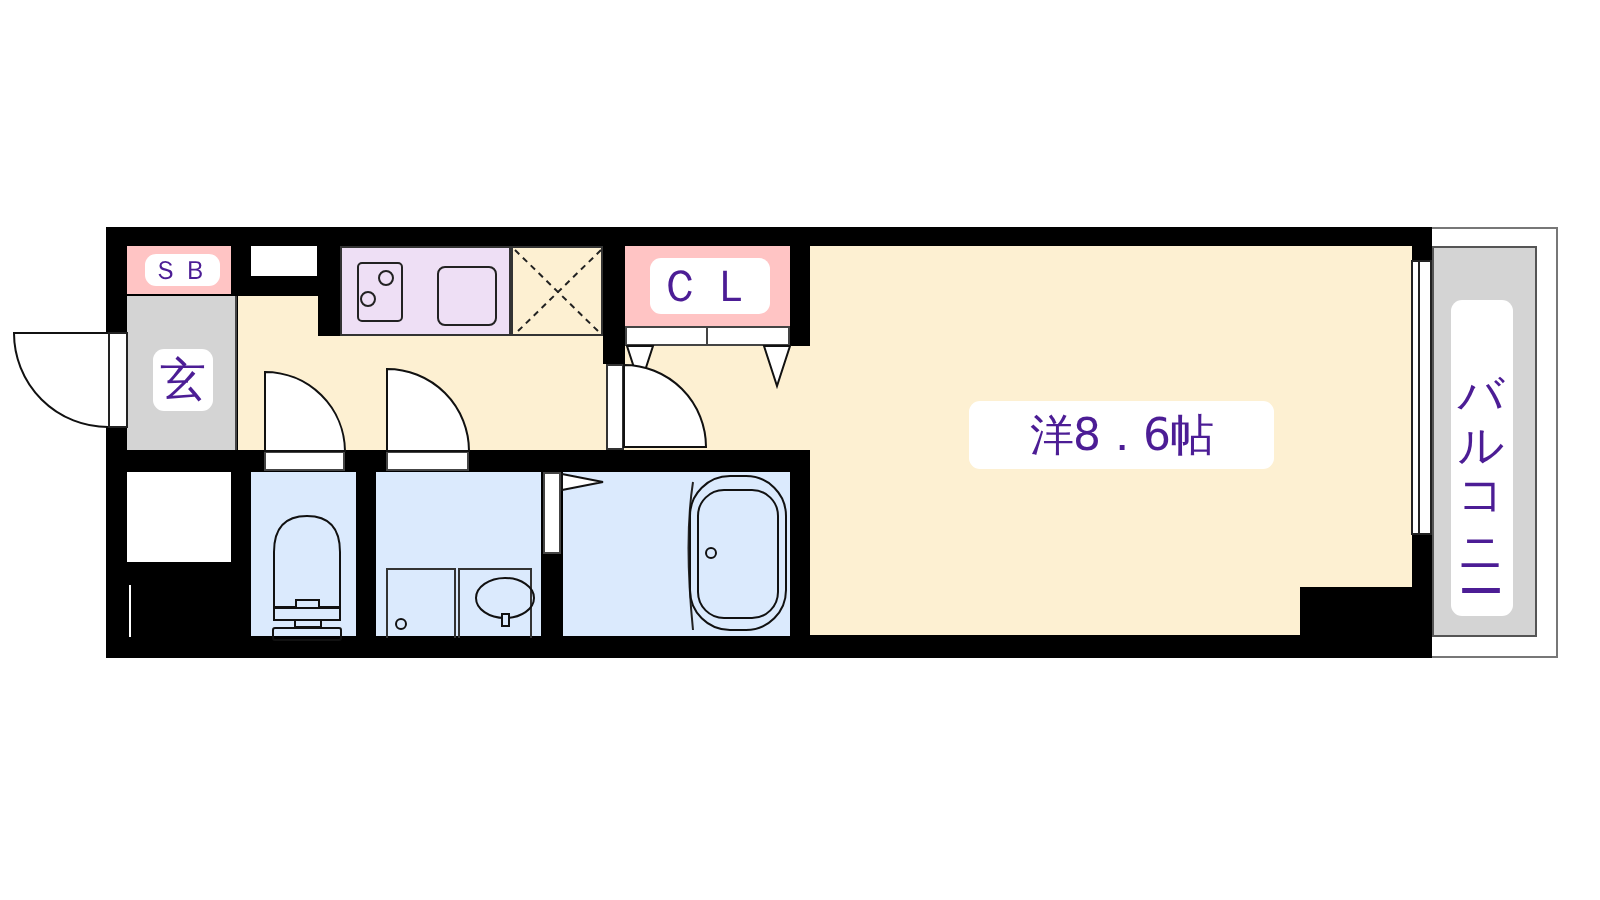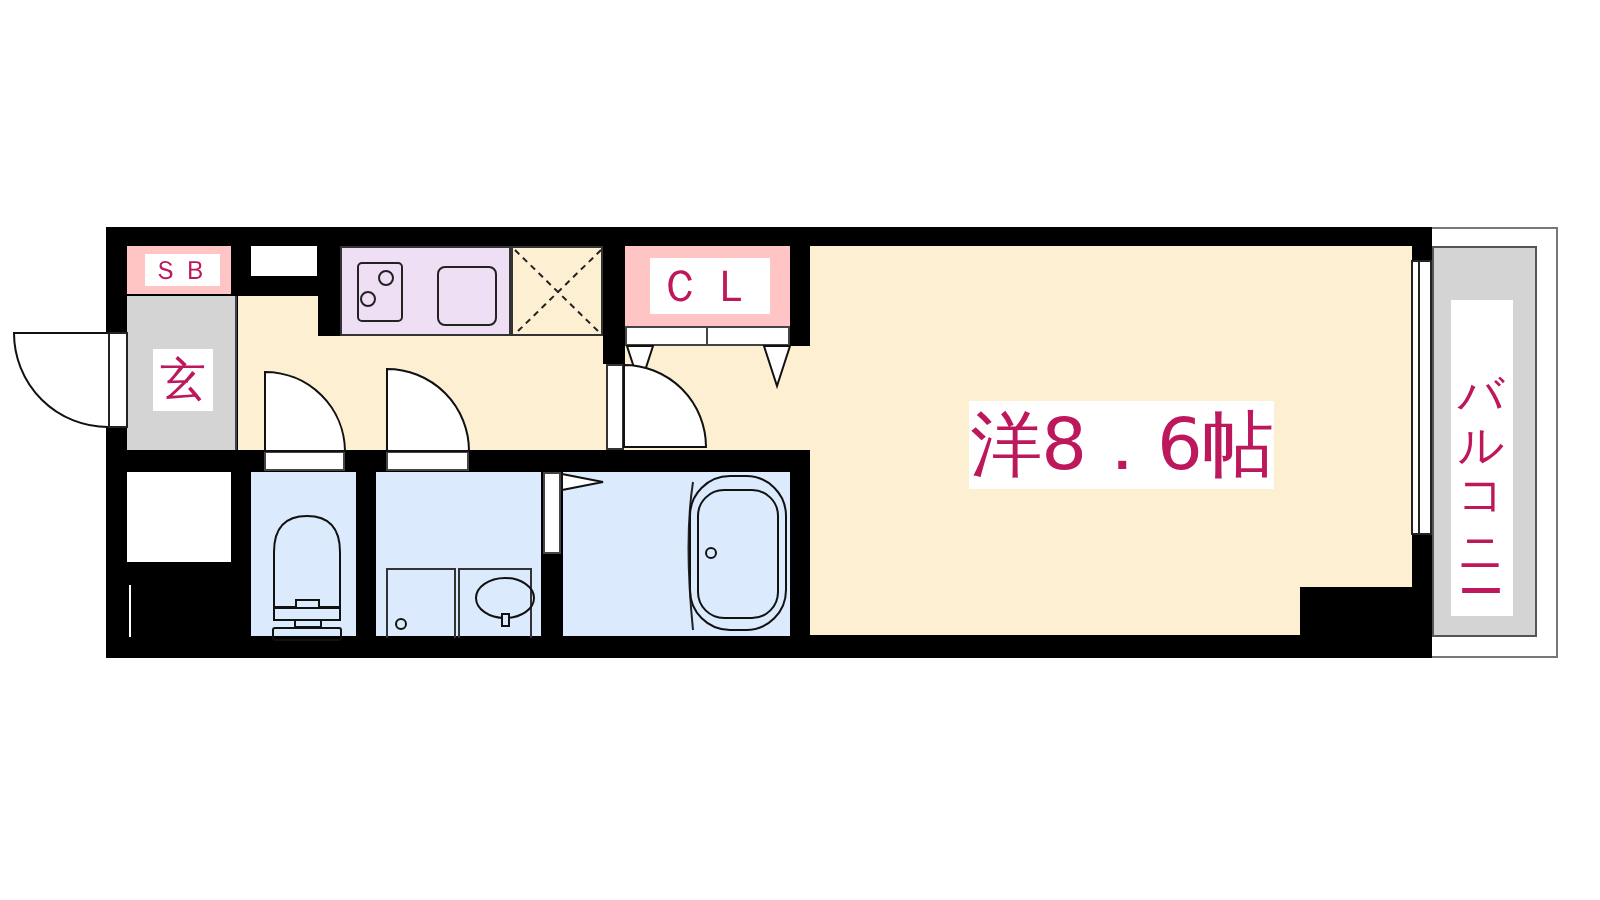--- a/index.html
+++ b/index.html
@@ -1,35 +1,35 @@
 <!DOCTYPE html>
 <html><head>
   <meta charset="utf-8">
   <style>
     html, body { margin: 0; padding: 0; background: #ffffff; }
     body { width: 1600px; height: 900px; position: relative; overflow: hidden;
            font-family: "DejaVu Sans", sans-serif; }
     .abs { position: absolute; box-sizing: border-box; }
     .wall { background: #000; }
     .label-box { background: #fff; display: flex; align-items: center; justify-content: center;
-                 color: #be185d; font-family: "DejaVu Sans", sans-serif; }
+                 color: #4c1d95; font-family: "DejaVu Sans", sans-serif; border-radius: 11px; }
     svg { position: absolute; left: 0; top: 0; }
   </style>
 </head>
 <body>
 
 <div class="abs" style="left:1432px; top:227px; width:126px; height:431px; border:2px solid #777; border-left:none; background:#fff;"></div>
 <div class="abs" style="left:1432px; top:246px; width:105px; height:391px; background:#d4d4d4; border:2px solid #555;"></div>
 <div class="abs label-box" style="left:1484px; top:300px; width:62px; height:316px; writing-mode: vertical-rl; font-size:46px; letter-spacing:4px; transform: translateX(-33px);">バルコニー</div>
 
 <div class="abs wall" style="left:106px; top:227px; width:1326px; height:431px;"></div>
 
 <div class="abs" style="left:810px; top:246px; width:602px; height:389px; background:#fdf0d2;"></div>
 <div class="abs wall" style="left:1300px; top:587px; width:112px; height:50px;"></div>
-<div class="abs label-box" style="left:969px; top:401px; width:305px; height:88px; font-size:72px; letter-spacing:-1px;">洋8．6帖</div>
+<div class="abs label-box" style="left:969px; top:401px; width:305px; height:68px; font-size:44px; letter-spacing:-1px;">洋8．6帖</div>
 
 <div class="abs" style="left:1411px; top:260px; width:21px; height:275px; background:#fff; border:2px solid #222;"></div>
 <div class="abs" style="left:1418px; top:260px; width:2px; height:275px; background:#222;"></div>
 
 <div class="abs" style="left:238px; top:296px; width:572px; height:154px; background:#fdf0d2;"></div>
 <div class="abs wall" style="left:238px; top:277px; width:80px; height:19px;"></div>
 <div class="abs wall" style="left:318px; top:246px; width:22px; height:90px;"></div>
 
 <div class="abs" style="left:251px; top:246px; width:66px; height:30px; background:#fff;"></div>
 

